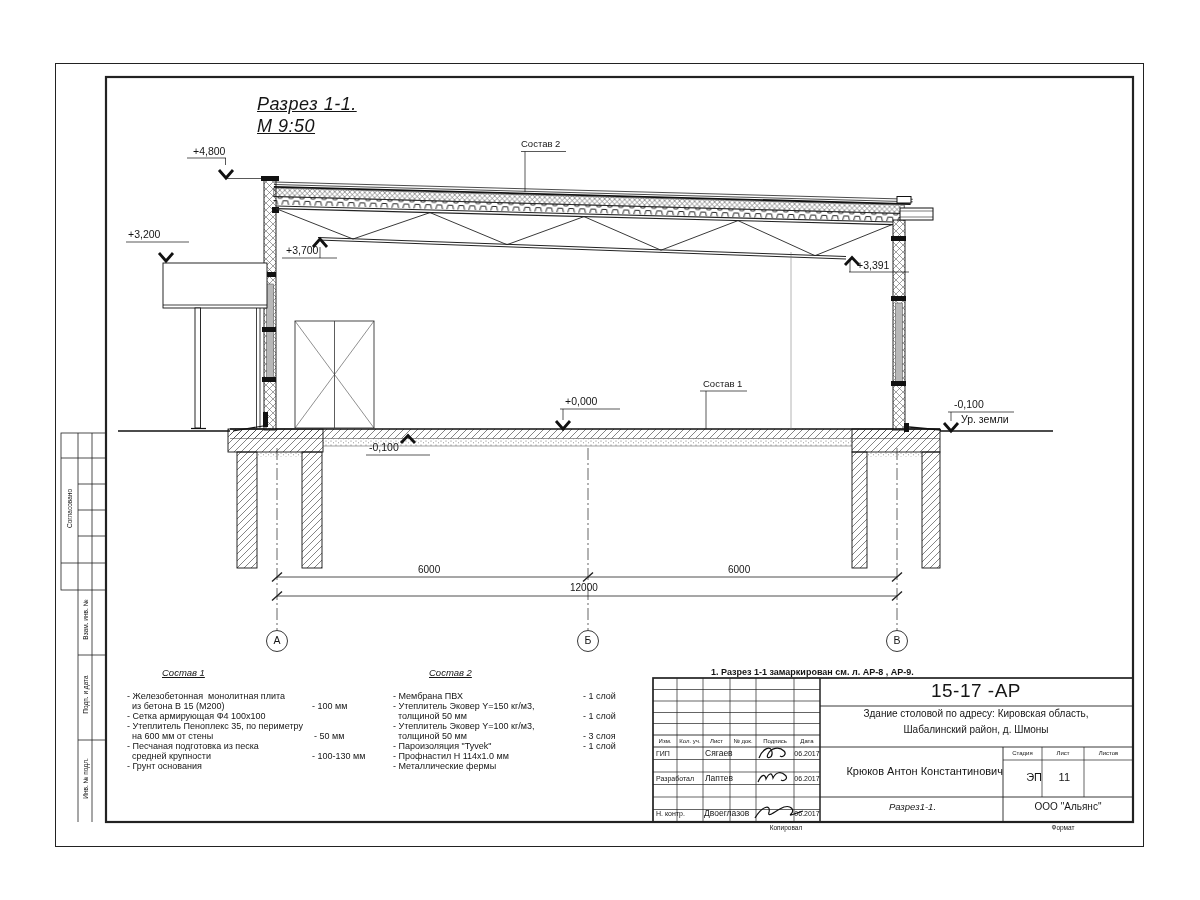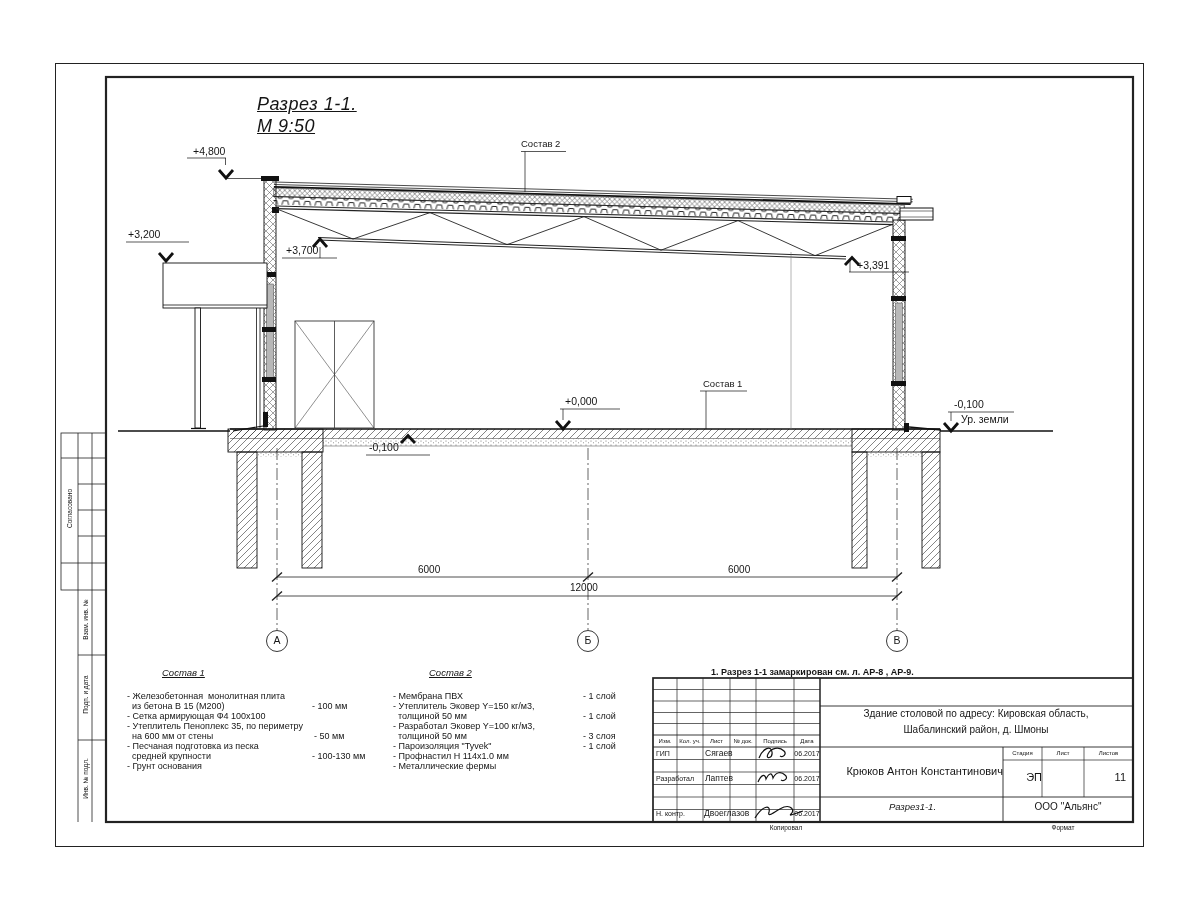--- a/index.html
+++ b/index.html
@@ -232,36 +232,37 @@
 <div class="t leg" style="left:127px;top:752px;">  средней крупности</div>
 <div class="t leg" style="left:312px;top:752px;">- 100-130 мм</div>
 <div class="t leg" style="left:127px;top:762px;">- Грунт основания</div>
 
 <div class="t legtitle" style="left:429px;top:668px;">Состав 2</div>
 <div class="t leg" style="left:393px;top:692px;">- Мембрана ПВХ</div>
 <div class="t leg" style="left:583px;top:692px;">- 1 слой</div>
 <div class="t leg" style="left:393px;top:702px;">- Утеплитель Эковер Y=150 кг/м3,</div>
 <div class="t leg" style="left:393px;top:712px;">  толщиной 50 мм</div>
 <div class="t leg" style="left:583px;top:712px;">- 1 слой</div>
-<div class="t leg" style="left:393px;top:722px;">- Разработал Эковер Y=100 кг/м3,</div>
+<div class="t leg" style="left:393px;top:722px;">- Утеплитель Эковер Y=100 кг/м3,</div>
 <div class="t leg" style="left:393px;top:732px;">  толщиной 50 мм</div>
 <div class="t leg" style="left:583px;top:732px;">- 3 слоя</div>
 <div class="t leg" style="left:393px;top:742px;">- Пароизоляция "Tyvek"</div>
 <div class="t leg" style="left:583px;top:742px;">- 1 слой</div>
 <div class="t leg" style="left:393px;top:752px;">- Профнастил Н 114х1.0 мм</div>
 <div class="t leg" style="left:393px;top:762px;">- Металлические фермы</div>
 
+<div class="t big" style="left:826px;top:681px;width:300px;">15-17 -АР</div>
 <div class="t tb10c" style="left:826px;top:708px;width:300px;">Здание столовой по адресу: Кировская область,</div>
 <div class="t tb10c" style="left:826px;top:724px;width:300px;">Шабалинский район, д. Шмоны</div>
 <div class="t tb11c" style="left:822px;top:765px;width:181px;">Крюков Антон Константинович</div>
 <div class="t tb6" style="left:1003px;top:750px;width:39px;">Стадия</div>
 <div class="t tb6" style="left:1042px;top:750px;width:42px;">Лист</div>
 <div class="t tb6" style="left:1084px;top:750px;width:49px;">Листов</div>
 <div class="t tb11c" style="left:1003px;top:771px;width:39px;">ЭП</div>
-<div class="t tb11c" style="left:1098px;top:771px;width:28px;">11</div>
+<div class="t tb11c" style="left:1042px;top:771px;width:28px;">11</div>
 <div class="t tb11c" style="left:1084px;top:771px;width:49px;"></div>
 <div class="t tb95c" style="left:822px;top:802px;width:181px;">Разрез1-1.</div>
 <div class="t tb10c" style="left:1003px;top:801px;width:130px;">ООО "Альянс"</div>
 
 <div class="t tb6" style="left:653px;top:738px;width:24px;">Изм.</div>
 <div class="t tb6" style="left:677px;top:738px;width:26px;">Кол. уч.</div>
 <div class="t tb6" style="left:703px;top:738px;width:27px;">Лист</div>
 <div class="t tb6" style="left:730px;top:738px;width:26px;">№ док.</div>
 <div class="t tb6" style="left:756px;top:738px;width:38px;">Подпись</div>
 <div class="t tb6" style="left:794px;top:738px;width:26px;">Дата</div>

